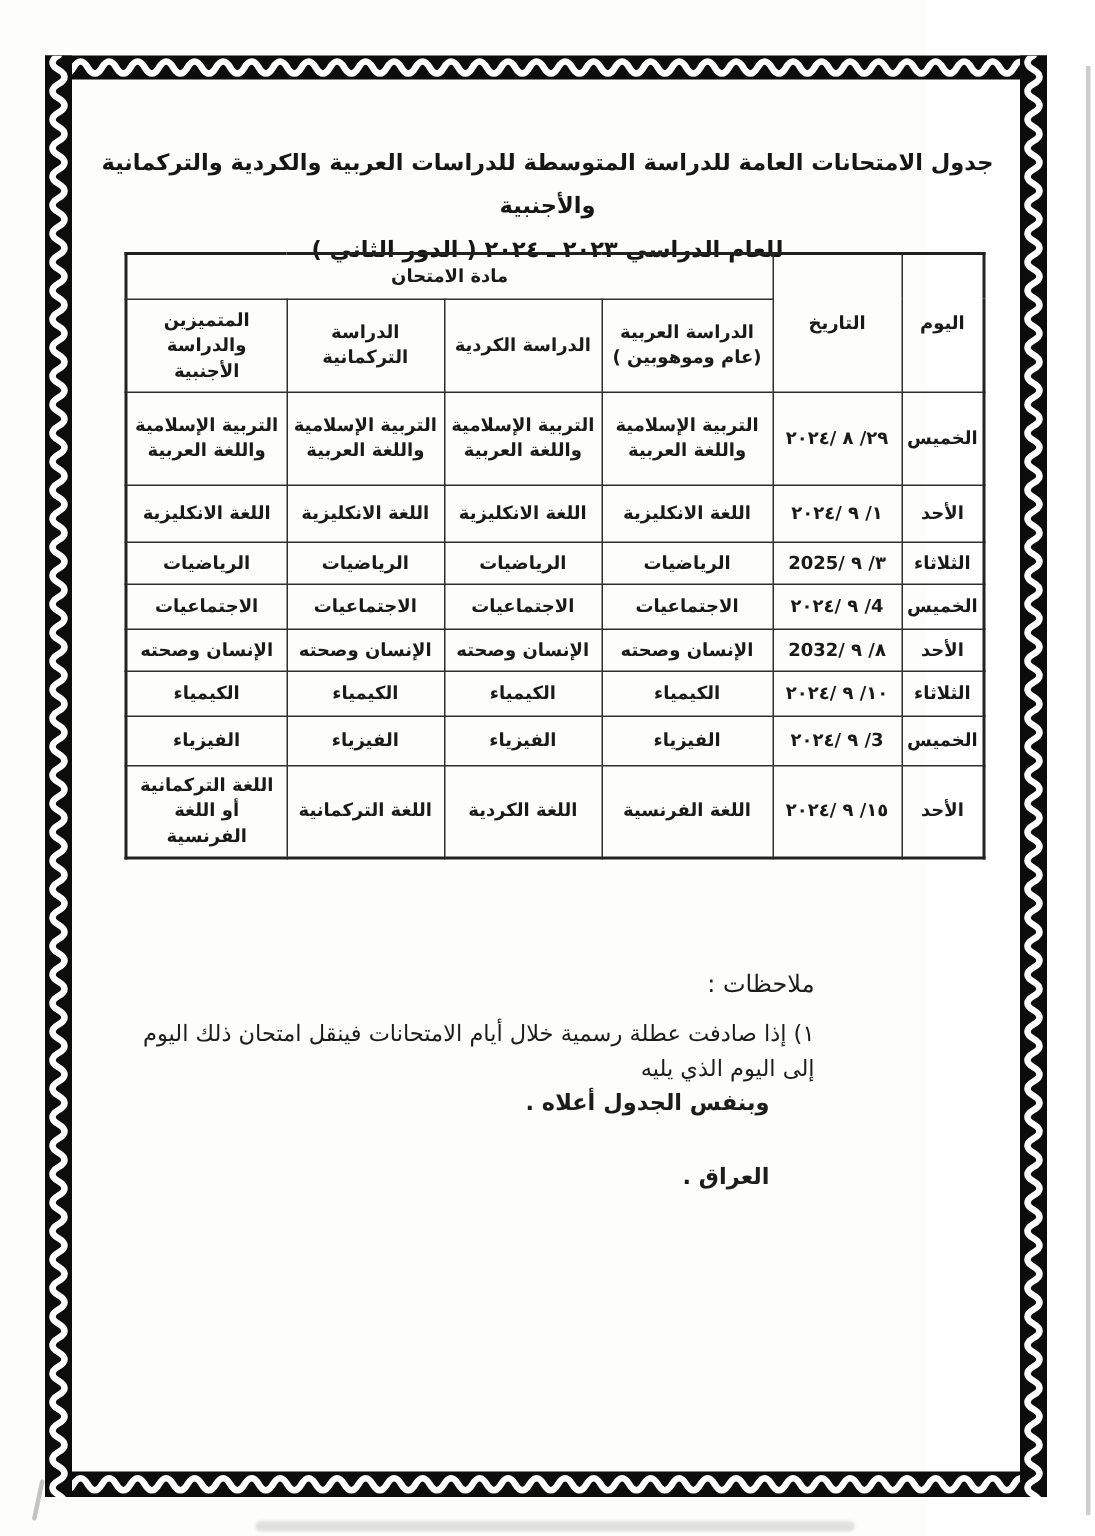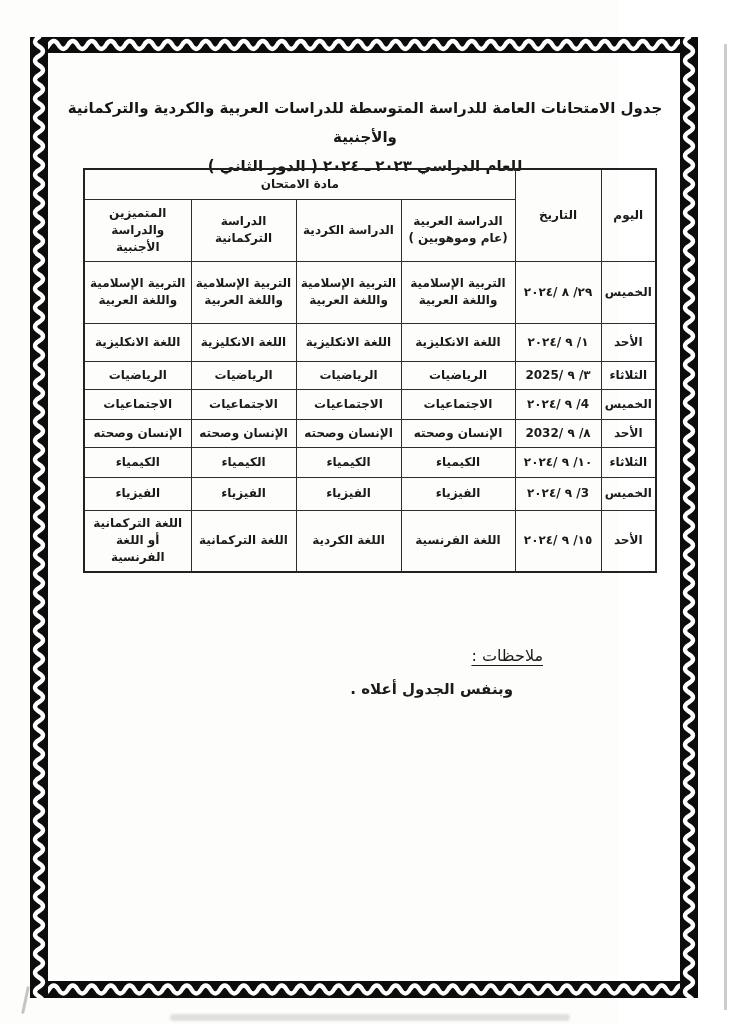--- a/index.html
+++ b/index.html
@@ -55,21 +55,20 @@
   tbody tr:nth-child(8){height:62px;}
   th.subject-group{font-size:13px;}
   td.date-cell{font-size:11.5px;letter-spacing:.5px;}
   
   .notes{
     position:absolute;right:75px;left:70px;top:644px;
     direction:rtl;text-align:right;
     font-size:15px;line-height:23px;color:#1c1c1c;
   }
   .notes-heading{
-    text-decoration:underline;
     text-underline-offset:4px;
     font-size:16px;margin-bottom:11px;
   }
   .note{margin:0;}
   .note + .note{margin-top:26px;}
   .note-line2{padding-right:30px;font-weight:bold;}
   
   .scan-line-right{
     position:absolute;left:724px;top:44px;width:3px;height:966px;
     background:#bcbcbc;opacity:.75;
@@ -200,23 +199,25 @@
         <td>اللغة الكردية</td>
         <td>اللغة التركمانية</td>
         <td>اللغة التركمانية أو اللغة الفرنسية</td>
       </tr>
     </tbody>
   </table>
 
   <div class="notes">
     <div class="notes-heading">ملاحظات :</div>
     <div class="note">
+      <div class="note-line1">١) إذا صادفت عطلة رسمية خلال أيام الامتحانات فينقل امتحان ذلك اليوم إلى اليوم الذي يليه</div>
       <div class="note-line2">وبنفس الجدول أعلاه .</div>
     </div>
     <div class="note">
+      <div class="note-line2">العراق .</div>
     </div>
   </div>
 
   <div class="scan-line-right"></div>
   <div class="scan-smudge-bottom"></div>
   <div class="scan-mark-corner"></div>
 
 </div>
 
 </body></html>

